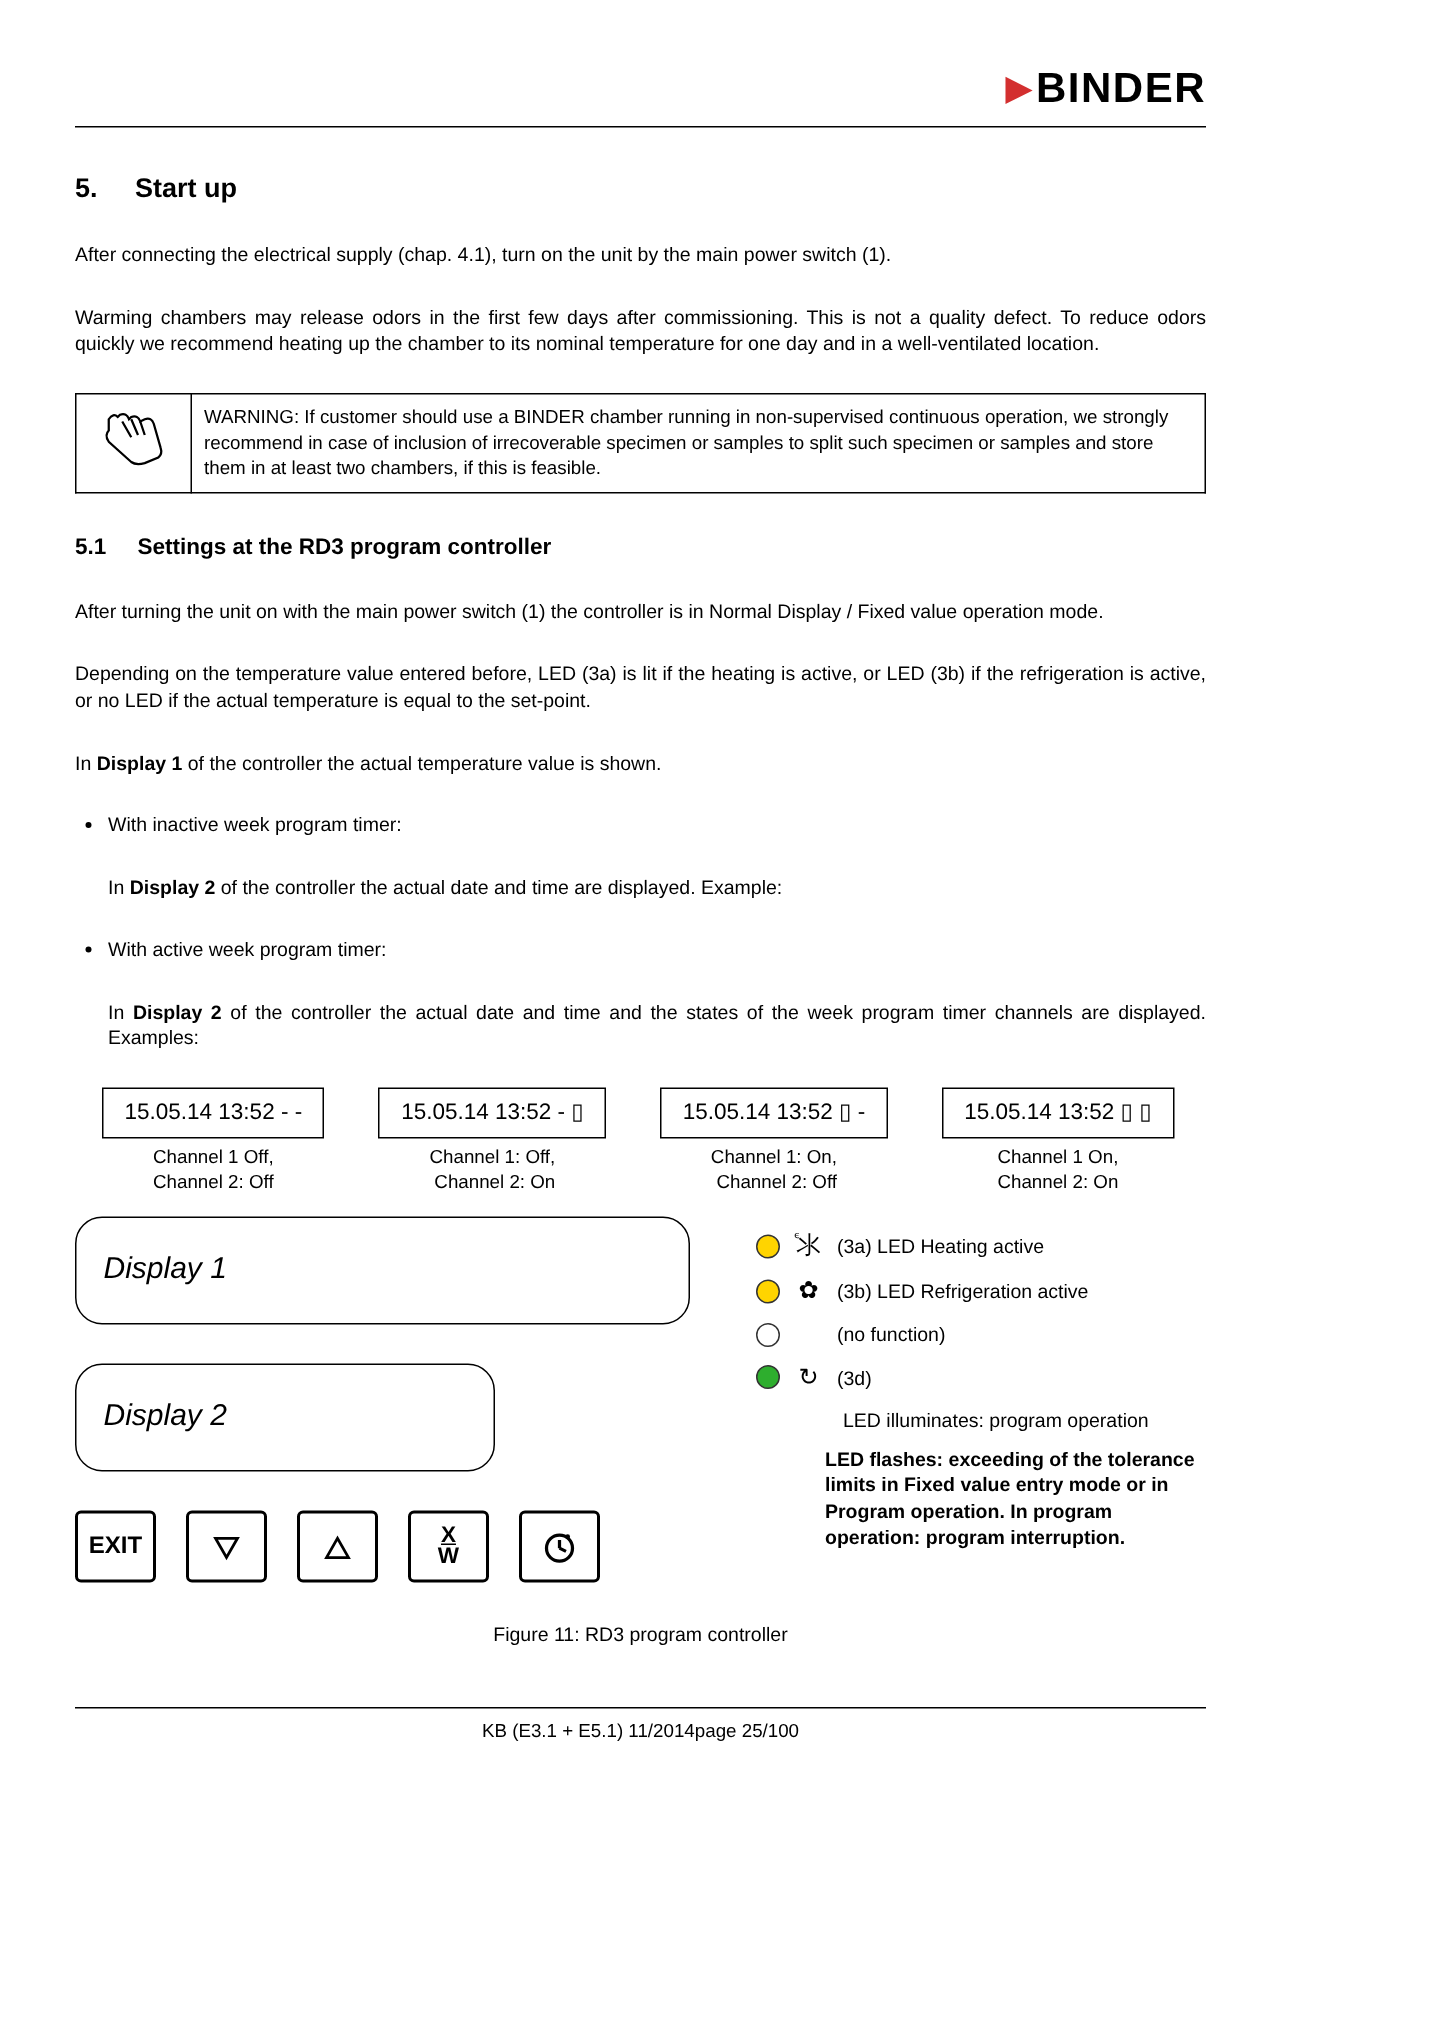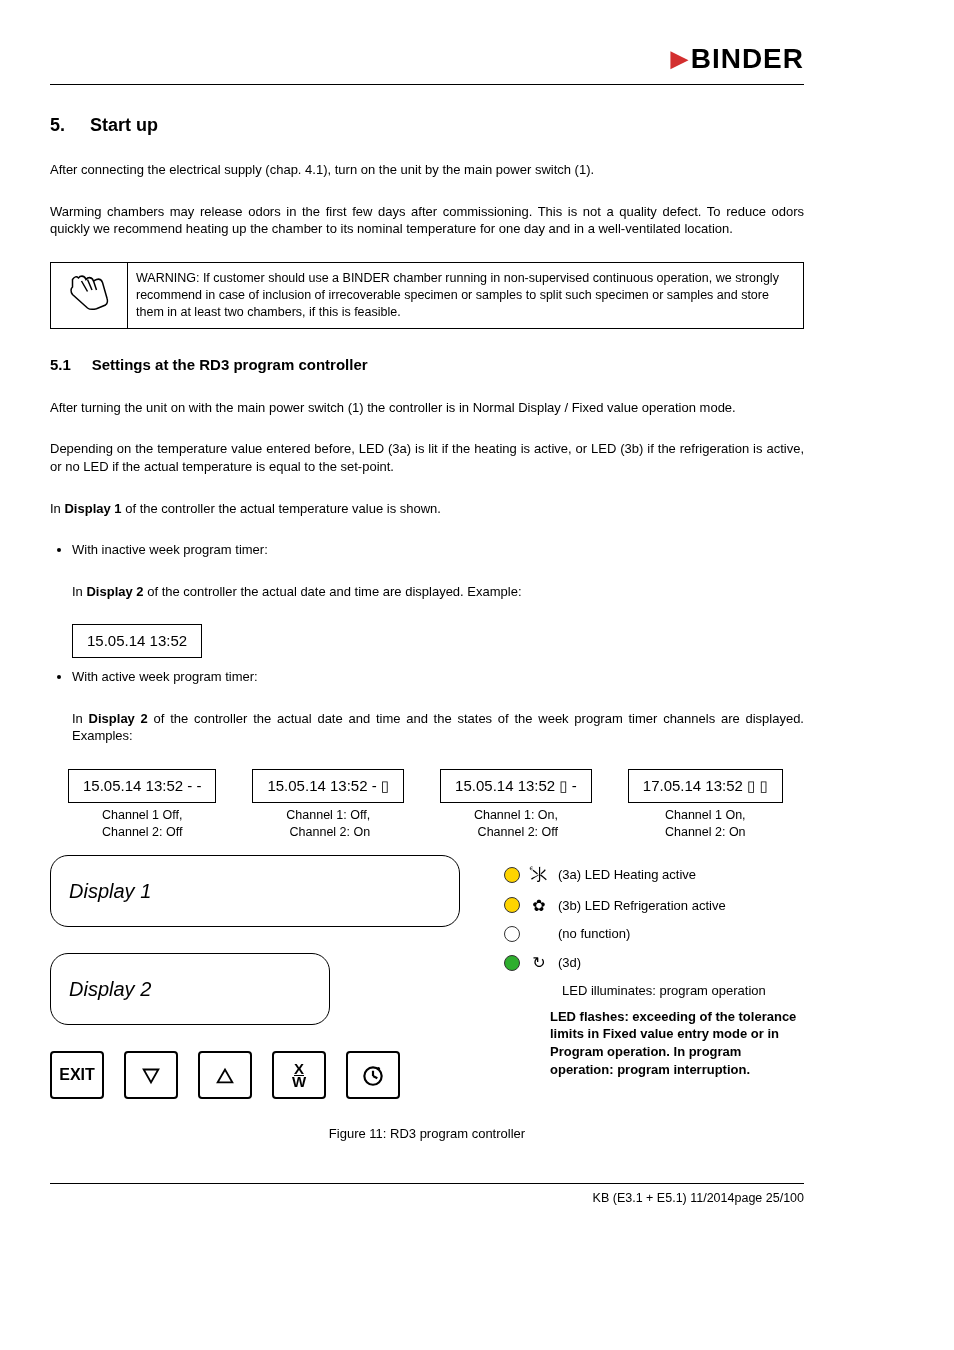--- a/index.html
+++ b/index.html
@@ -136,21 +136,21 @@
   .led.yellow { background: #ffd400; }
   .led.green { background: #2eae2e; }
   .led.off { background: #fff; }
   .sym { font-size: 16px; width: 18px; text-align: center; }
   .right-note { margin-left: 58px; margin-top: 2px; }
   .right-note2 { margin-left: 46px; margin-top: 8px; font-weight: bold; }
   .figcap { text-align: center; margin: 26px 0 40px 0; font-size: 13px; }
   .footer-line { border: none; border-top: 1px solid #000; margin-top: 40px; }
   .footer {
     display: flex;
-    justify-content: flex-end;
+    justify-content: center;
     font-size: 12.5px;
     margin-top: 4px;
   }
   .hand-icon {
     width: 48px;
     height: 48px;
   }
 </style>
 </head>
 <body>
@@ -196,23 +196,20 @@
 <p>
   <span>In </span><b>Display 1</b><span> of the controller the actual temperature value is shown.</span>
 </p>
 
 <ul>
   <li>
     <span>With inactive week program timer:</span>
     <p class="indent" style="margin-left:0">
       <span>In </span><b>Display 2</b><span> of the controller the actual date and time are displayed. Example:</span>
     </p>
-    <div style="margin:6px 0 10px 0">
-      <span class="dispbox">15.05.14  13:52</span>
-    </div>
   </li>
   <li>
     <span>With active week program timer:</span>
     <p class="indent" style="margin-left:0">
       <span>In </span><b>Display 2</b><span> of the controller the actual date and time and the states of the week program timer channels are displayed. Examples:</span>
     </p>
   </li>
 </ul>
 
 <div class="row4">
@@ -222,21 +219,21 @@
   </div>
   <div class="cell4">
     <span class="dispbox">15.05.14  13:52 - ▯</span>
     <div class="sub4"><span>Channel 1: Off,</span><br><span>Channel 2: On</span></div>
   </div>
   <div class="cell4">
     <span class="dispbox">15.05.14  13:52 ▯ -</span>
     <div class="sub4"><span>Channel 1: On,</span><br><span>Channel 2: Off</span></div>
   </div>
   <div class="cell4">
-    <span class="dispbox">17.05.14  13:52 ▯ ▯</span>
+    <span class="dispbox">15.05.14  13:52 ▯ ▯</span>
     <div class="sub4"><span>Channel 1 On,</span><br><span>Channel 2: On</span></div>
   </div>
 </div>
 
 <div class="controller-row">
   <div class="left-col">
     <div class="panel">Display 1</div>
     <div class="panel small">Display 2</div>
     <div class="btnrow">
       <div class="btn">EXIT</div>

